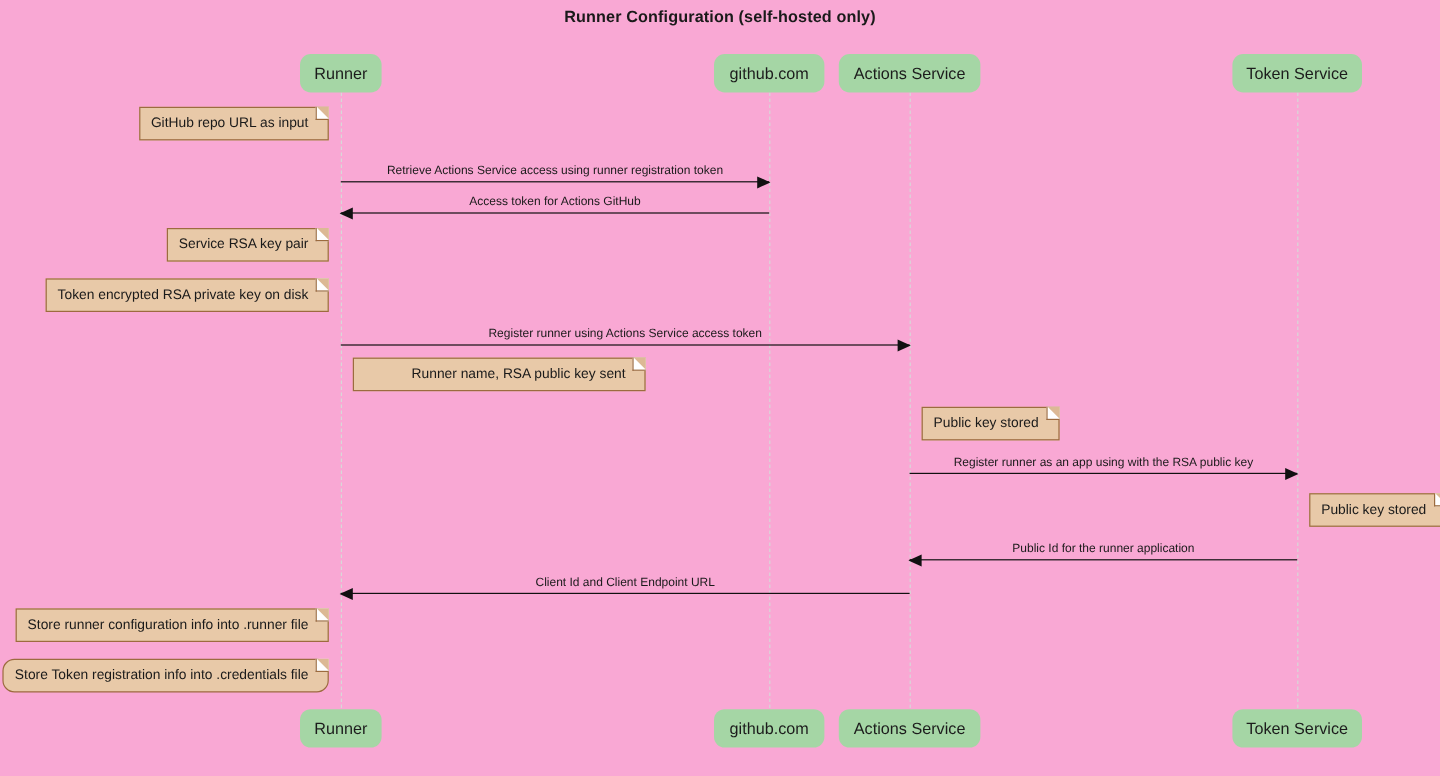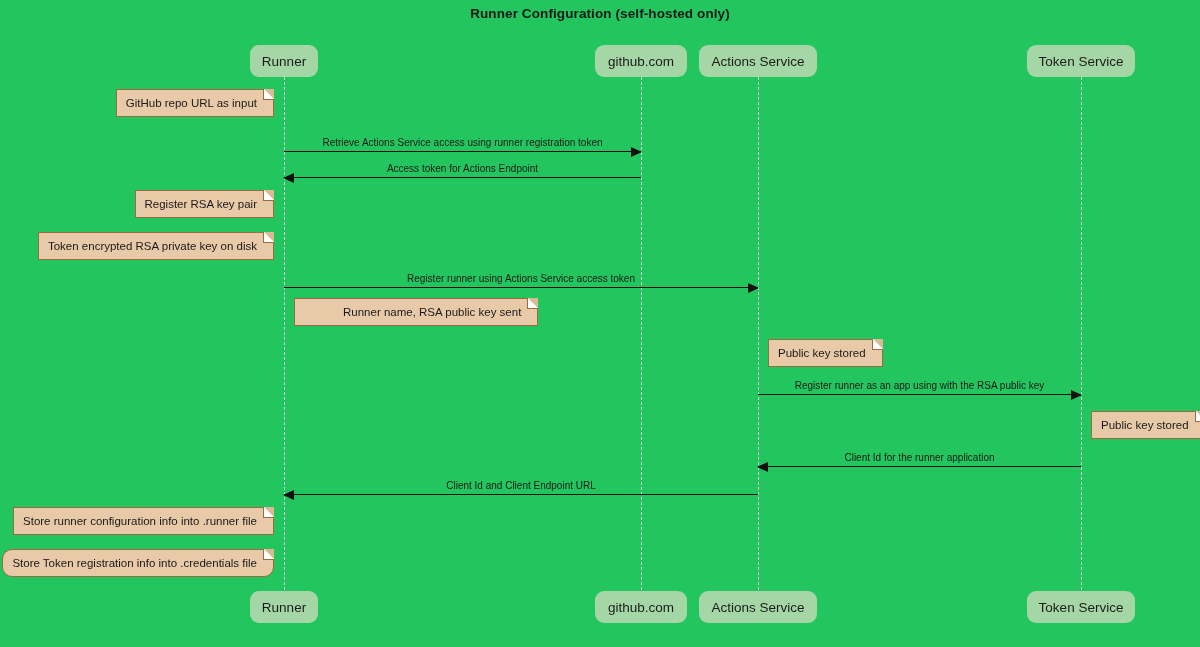--- a/index.html
+++ b/index.html
@@ -12,21 +12,21 @@
     width: 1200px;
     height: 647px;
     font-family: "Liberation Sans", sans-serif;
     color: #1a1a1a;
     overflow: hidden;
   }
   #diagram {
     position: relative;
     width: 1200px;
     height: 647px;
-    background: #22c55e;
+    background: #f9a8d4;
   }
 
   
   .diagram-title {
     position: absolute;
     top: 6px;
     left: 0;
     width: 1200px;
     text-align: center;
     font-size: 13.5px;
@@ -156,46 +156,46 @@
     </div>
   <div id="messages-layer">
       <div class="message to-right" style="left: 284px; top: 151px; width: 357px;">
         <div class="line" style="border-top-color: rgb(17, 17, 17);"></div>
         <div class="head"></div>
         <div class="msg-label">Retrieve Actions Service access using runner registration token</div>
       </div>
       <div class="message to-left" style="left: 284px; top: 177px; width: 357px;">
         <div class="line" style="border-top-color: rgb(17, 17, 17);"></div>
         <div class="head"></div>
-        <div class="msg-label">Access token for Actions Endpoint</div>
+        <div class="msg-label">Access token for Actions GitHub</div>
       </div>
       <div class="message to-right" style="left: 284px; top: 287px; width: 474px;">
         <div class="line" style="border-top-color: rgb(17, 17, 17);"></div>
         <div class="head"></div>
         <div class="msg-label">Register runner using Actions Service access token</div>
       </div>
       <div class="message to-right" style="left: 758px; top: 394px; width: 323px;">
         <div class="line" style="border-top-color: rgb(17, 17, 17);"></div>
         <div class="head"></div>
         <div class="msg-label">Register runner as an app using with the RSA public key</div>
       </div>
       <div class="message to-left" style="left: 758px; top: 466px; width: 323px;">
         <div class="line" style="border-top-color: rgb(17, 17, 17);"></div>
         <div class="head"></div>
-        <div class="msg-label">Client Id for the runner application</div>
+        <div class="msg-label">Public Id for the runner application</div>
       </div>
       <div class="message to-left" style="left: 284px; top: 494px; width: 474px;">
         <div class="line" style="border-top-color: rgb(17, 17, 17);"></div>
         <div class="head"></div>
         <div class="msg-label">Client Id and Client Endpoint URL</div>
       </div>
     </div>
   <div id="notes-layer">
       <div class="note" style="top: 89px; right: 926px; background: rgb(232, 201, 168); border-color: rgb(156, 107, 63); margin-left: 19px;">GitHub repo URL as input</div>
-      <div class="note" style="top: 190px; right: 926px; background: rgb(232, 201, 168); border-color: rgb(156, 107, 63);">Register RSA key pair</div>
+      <div class="note" style="top: 190px; right: 926px; background: rgb(232, 201, 168); border-color: rgb(156, 107, 63);">Service RSA key pair</div>
       <div class="note" style="top: 232px; right: 926px; background: rgb(232, 201, 168); border-color: rgb(156, 107, 63);">Token encrypted RSA private key on disk</div>
       <div class="note" style="top: 298px; left: 294px; background: rgb(232, 201, 168); border-color: rgb(156, 107, 63); padding-left: 48px;">Runner name, RSA public key sent</div>
       <div class="note" style="top: 339px; left: 768px; background: rgb(232, 201, 168); border-color: rgb(156, 107, 63);">Public key stored</div>
       <div class="note" style="top: 411px; left: 1091px; background: rgb(232, 201, 168); border-color: rgb(156, 107, 63);">Public key stored</div>
       <div class="note" style="top: 507px; right: 926px; background: rgb(232, 201, 168); border-color: rgb(156, 107, 63);">Store runner configuration info into .runner file</div>
       <div class="note" style="top: 549px; right: 926px; background: rgb(232, 201, 168); border-color: rgb(156, 107, 63); border-radius: 10px;">Store Token registration info into .credentials file</div>
     </div>
   <div id="participants-layer">
       <div class="participant" style="left: 250px; top: 45px; width: 68px; background: rgb(165, 214, 165);">Runner</div>
       <div class="participant" style="left: 595px; top: 45px; width: 92px; background: rgb(165, 214, 165);">github.com</div>

